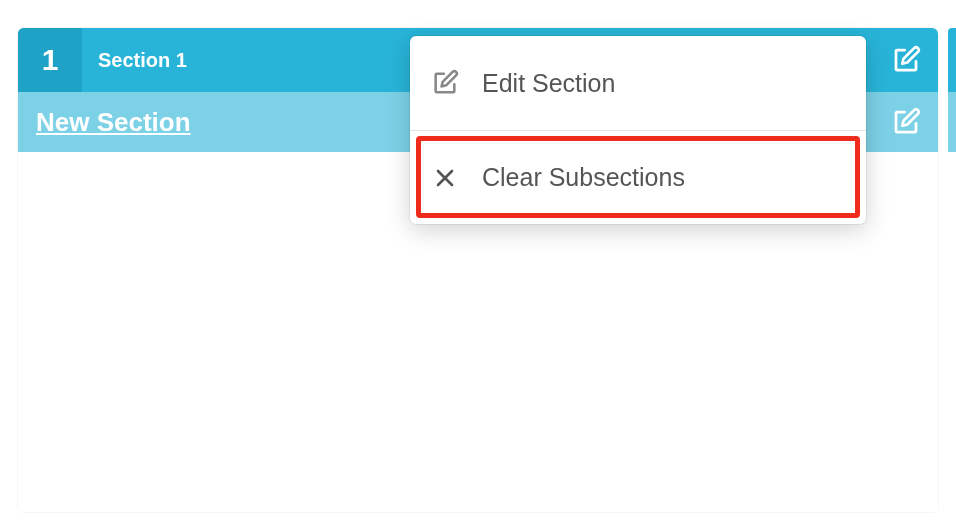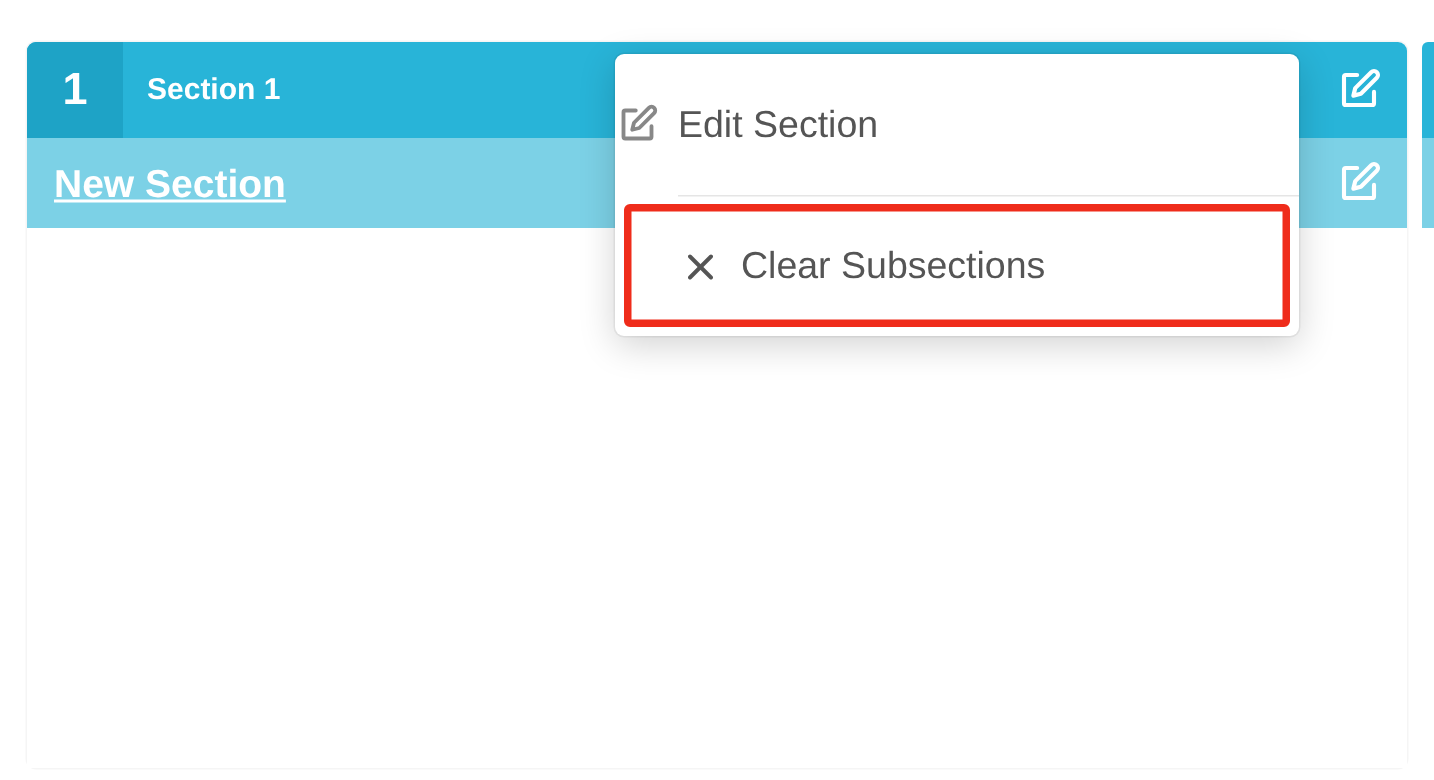--- a/index.html
+++ b/index.html
@@ -113,26 +113,26 @@
     background: #fff;
     border-radius: 6px;
     box-shadow: 0 6px 24px rgba(0,0,0,0.18), 0 0 0 1px rgba(0,0,0,0.06);
     overflow: visible;
     z-index: 10;
   }
   .dropdown-item {
     display: flex;
     align-items: center;
     height: 94px;
-    gap: 12px;
+    padding-left: 20px;
+    gap: 22px;
     cursor: pointer;
   }
   .dropdown-item + .dropdown-item {
     border-top: 1px solid #e5e5e5;
-    margin-left: 42px;
   }
   .dropdown-item-label {
     color: #555;
     font-size: 25px;
     font-weight: 400;
   }
   .dropdown-icon {
     width: 30px;
     height: 30px;
     display: flex;

